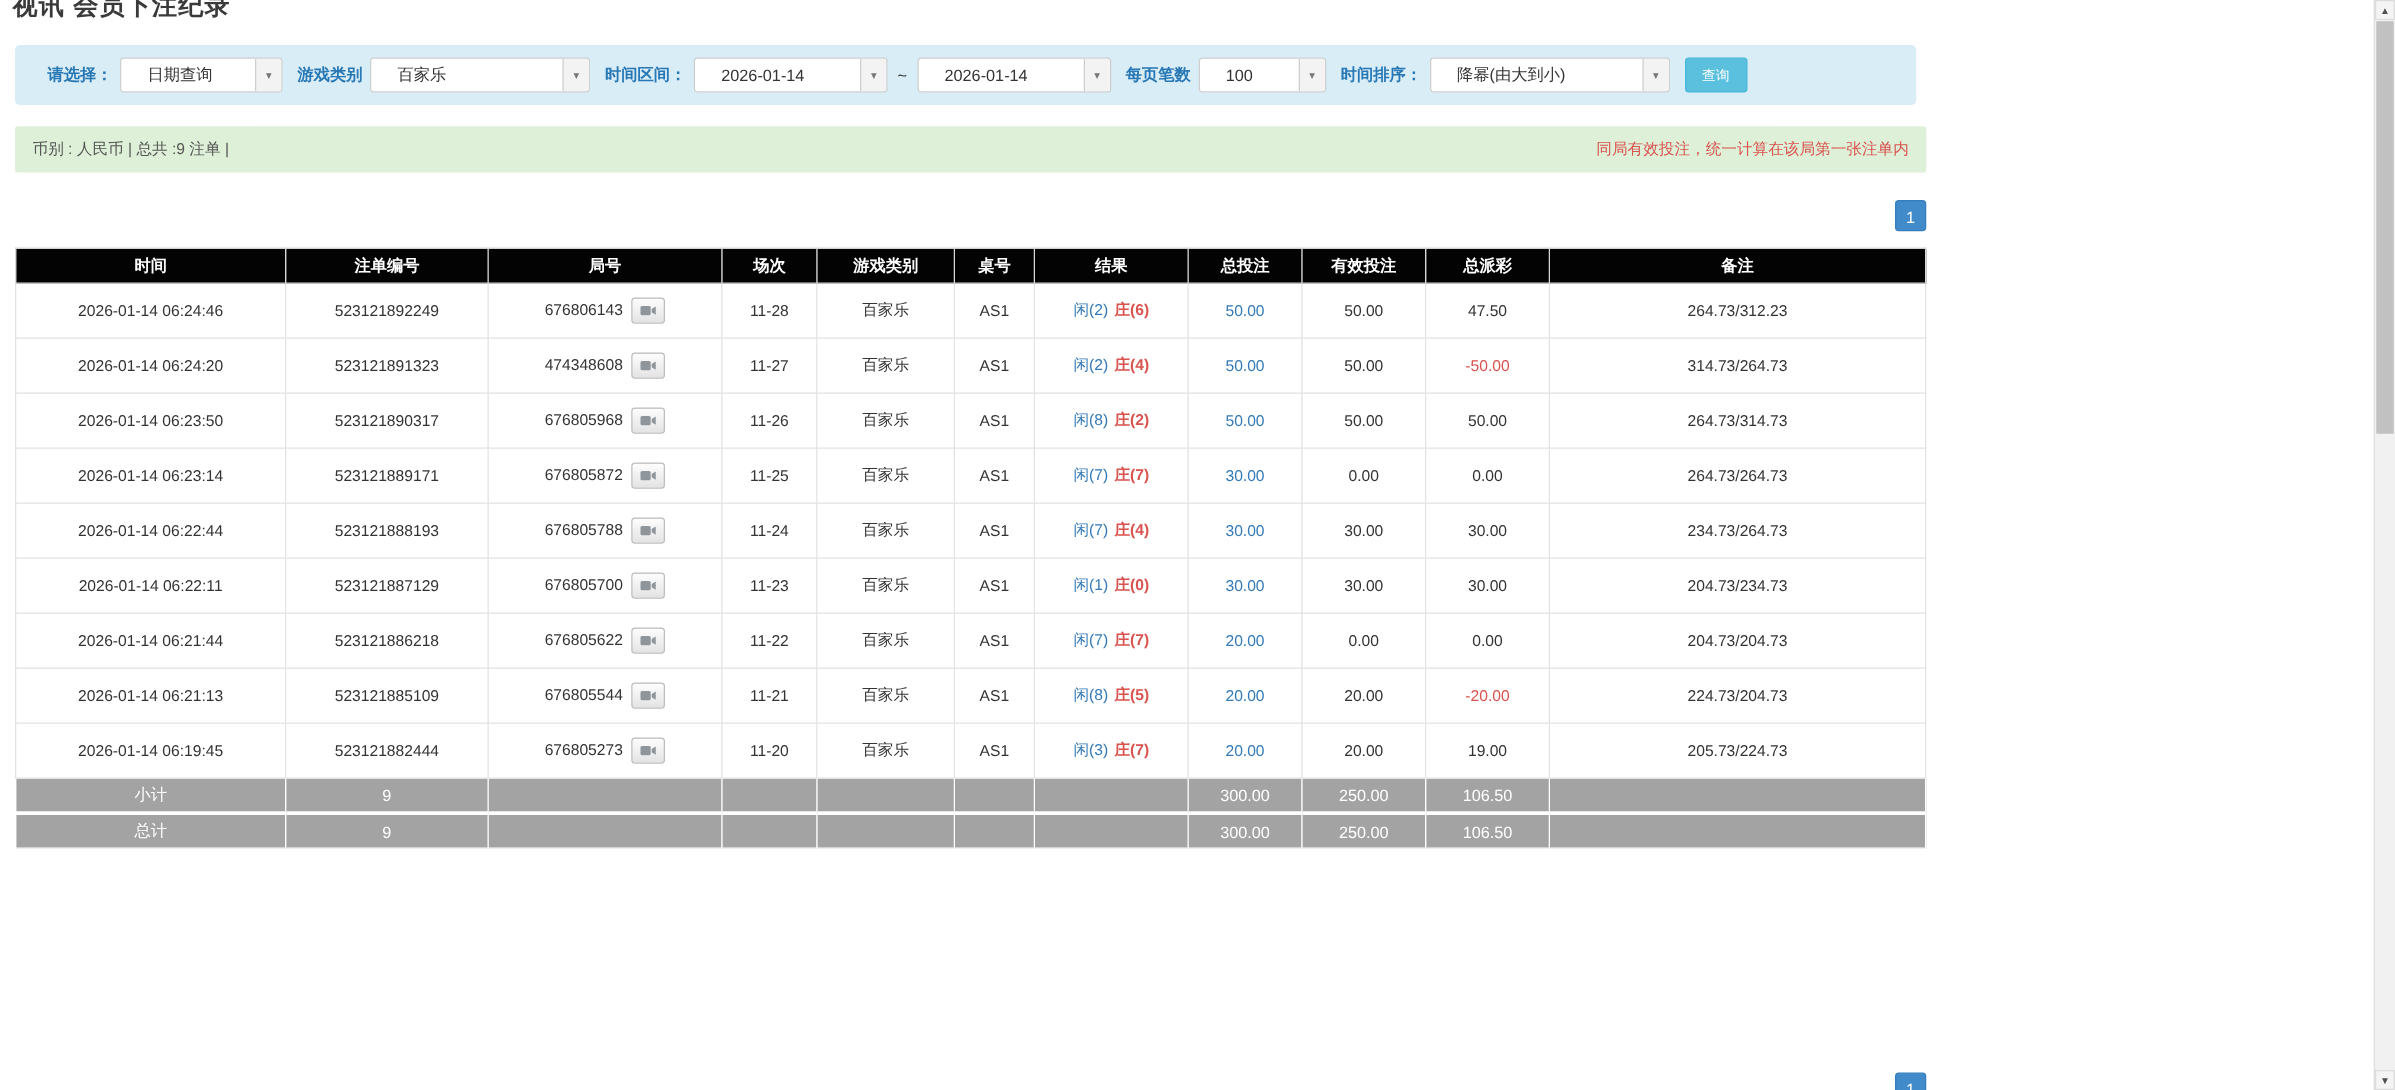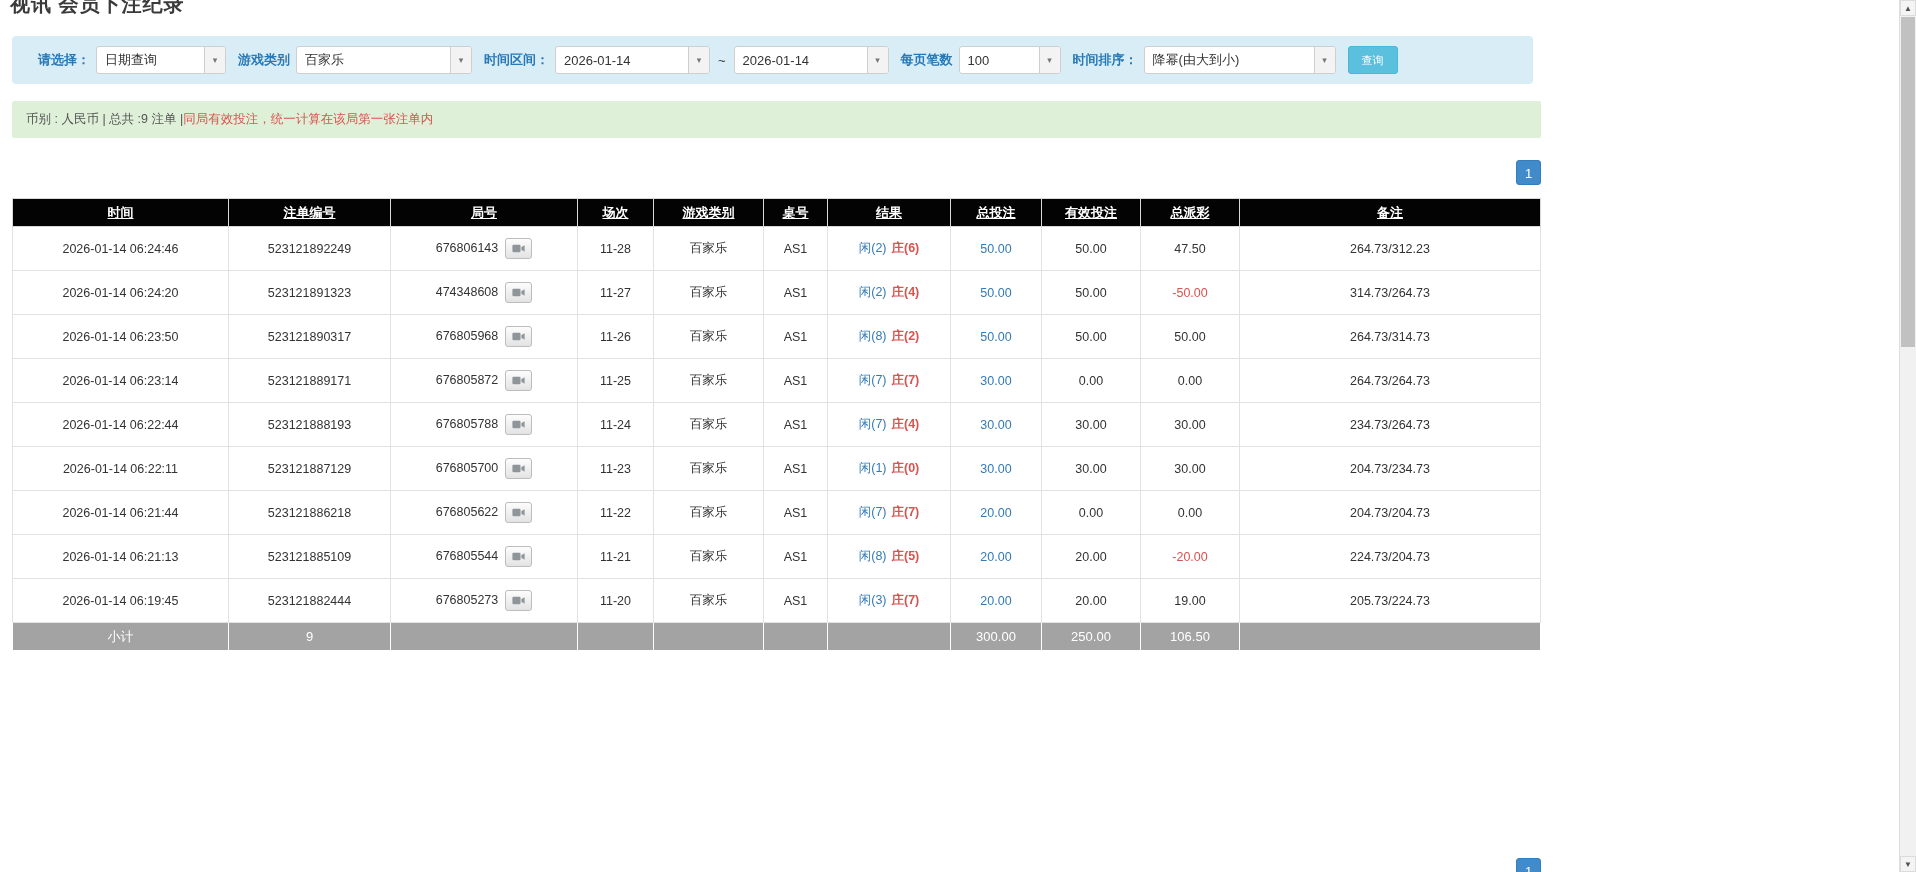--- a/index.html
+++ b/index.html
@@ -9,47 +9,47 @@
 
   .page-title{position:absolute;top:-9px;left:10px;font-size:20px;font-weight:bold;
     color:#3a3a3a;letter-spacing:1px;white-space:nowrap;}
 
   
   .filter-bar{position:absolute;top:36px;left:12px;width:1521px;height:48px;
     background:#d9edf7;border-radius:4px;display:flex;align-items:center;padding:0 12px;}
   .flabel{color:#2878b5;font-weight:bold;font-size:13px;margin-left:12px;white-space:nowrap;}
   .flabel.first{margin-left:14px;}
   .combo{display:flex;align-items:stretch;height:28px;background:#fff;border:1px solid #cfcfcf;
-    border-radius:3px;margin-left:6px;overflow:hidden;flex:0 0 auto;}
+    border-radius:3px;margin-left:6px;overflow:hidden;flex:0 0 auto;padding-left:13px;}
   .combo-text{flex:1;display:flex;align-items:center;padding:0 8px;font-size:13px;color:#333;
     white-space:nowrap;overflow:hidden;}
   .combo-arrow{width:21px;border-left:1px solid #cfcfcf;background:#f3f3f3;display:flex;
     align-items:center;justify-content:center;font-size:9px;color:#777;cursor:pointer;}
   .range-sep{margin:0 2px 0 8px;color:#333;font-size:13px;}
   .btn-query{height:28px;margin-left:12px;padding:0 13px;background:#5bc0de;border:1px solid #46b8da;
     border-radius:3px;color:#fff;font-size:11px;cursor:pointer;font-family:inherit;}
 
   
   .summary-bar{position:absolute;top:101px;left:12px;width:1529px;height:37px;background:#dff0d8;
-    border-radius:2px;display:flex;align-items:center;justify-content:flex-start;
+    border-radius:2px;display:flex;align-items:center;justify-content:space-between;
     padding:0 14px;font-size:12.5px;color:#555;}
   .summary-notice{color:#d9534f;}
 
   
   .pager{position:absolute;left:12px;width:1529px;text-align:right;}
   .pager-top{top:160px;}
   .pager-bottom{top:858px;}
   .page-btn{display:inline-block;min-width:25px;height:25px;line-height:25px;background:#428bca;
     border:1px solid #357ebd;border-radius:3px;color:#fff;font-size:13px;text-align:center;cursor:pointer;}
 
   
   table.records{position:absolute;top:198px;left:12px;width:1529px;border-collapse:collapse;
     table-layout:fixed;font-size:12.5px;color:#333;}
   .records th{background:#030303;color:#fff;font-size:13px;font-weight:bold;height:28px;
-    border:1px solid #d8d8d8;text-align:center;text-decoration:underline;}
+    border:1px solid #d8d8d8;text-align:center;}
   .records tbody td{height:44px;text-align:center;border:1px solid #e2e2e2;background:#fff;}
   .amount-link{color:#337ab7;cursor:pointer;}
   .res-p{color:#337ab7;margin-right:5px;}
   .res-b{color:#d9534f;font-weight:bold;}
   .neg{color:#d9534f;}
   .icon-btn{display:inline-flex;align-items:center;justify-content:center;width:27px;height:21px;
     margin-left:7px;vertical-align:middle;background:linear-gradient(#fdfdfd,#e3e3e3);
     border:1px solid #bdbdbd;border-radius:3px;cursor:pointer;}
   .records tfoot td{height:28px;background:#a3a3a3;color:#fff;text-align:center;
     border:1px solid #fff;font-size:13px;}
@@ -318,20 +318,33 @@
         <td></td>
         <td></td>
         <td></td>
         <td></td>
         <td></td>
         <td>300.00</td>
         <td>250.00</td>
         <td>106.50</td>
         <td></td>
       </tr>
+      <tr class="row-total">
+        <td>总计</td>
+        <td>9</td>
+        <td></td>
+        <td></td>
+        <td></td>
+        <td></td>
+        <td></td>
+        <td>300.00</td>
+        <td>250.00</td>
+        <td>106.50</td>
+        <td></td>
+      </tr>
     </tfoot>
 </table>
 
 <div class="pager pager-bottom">
   <span class="page-btn">1</span>
 </div>
 
 <div class="scrollbar">
   <div class="sb-arrow sb-up">▲</div>
   <div class="sb-thumb"></div>

